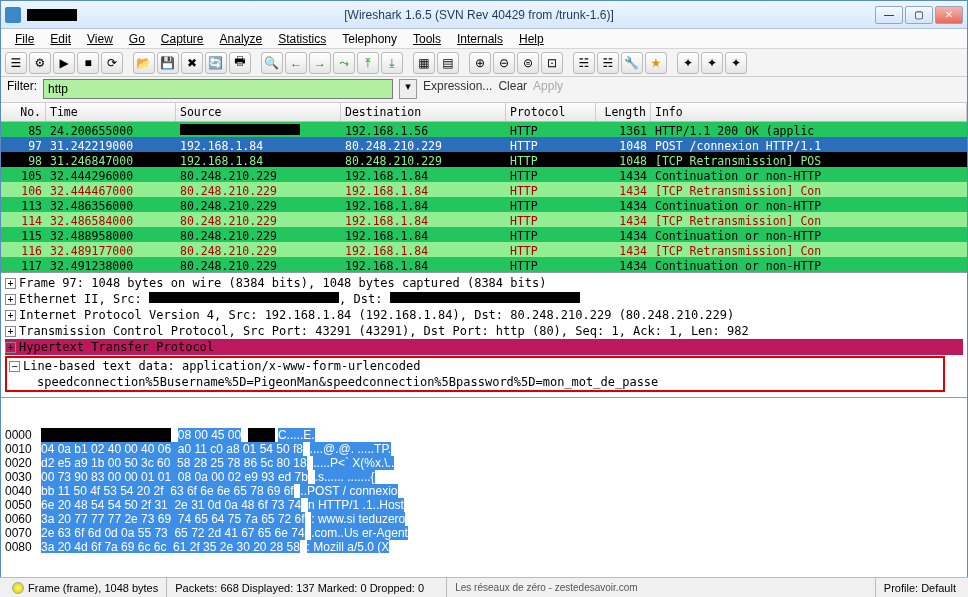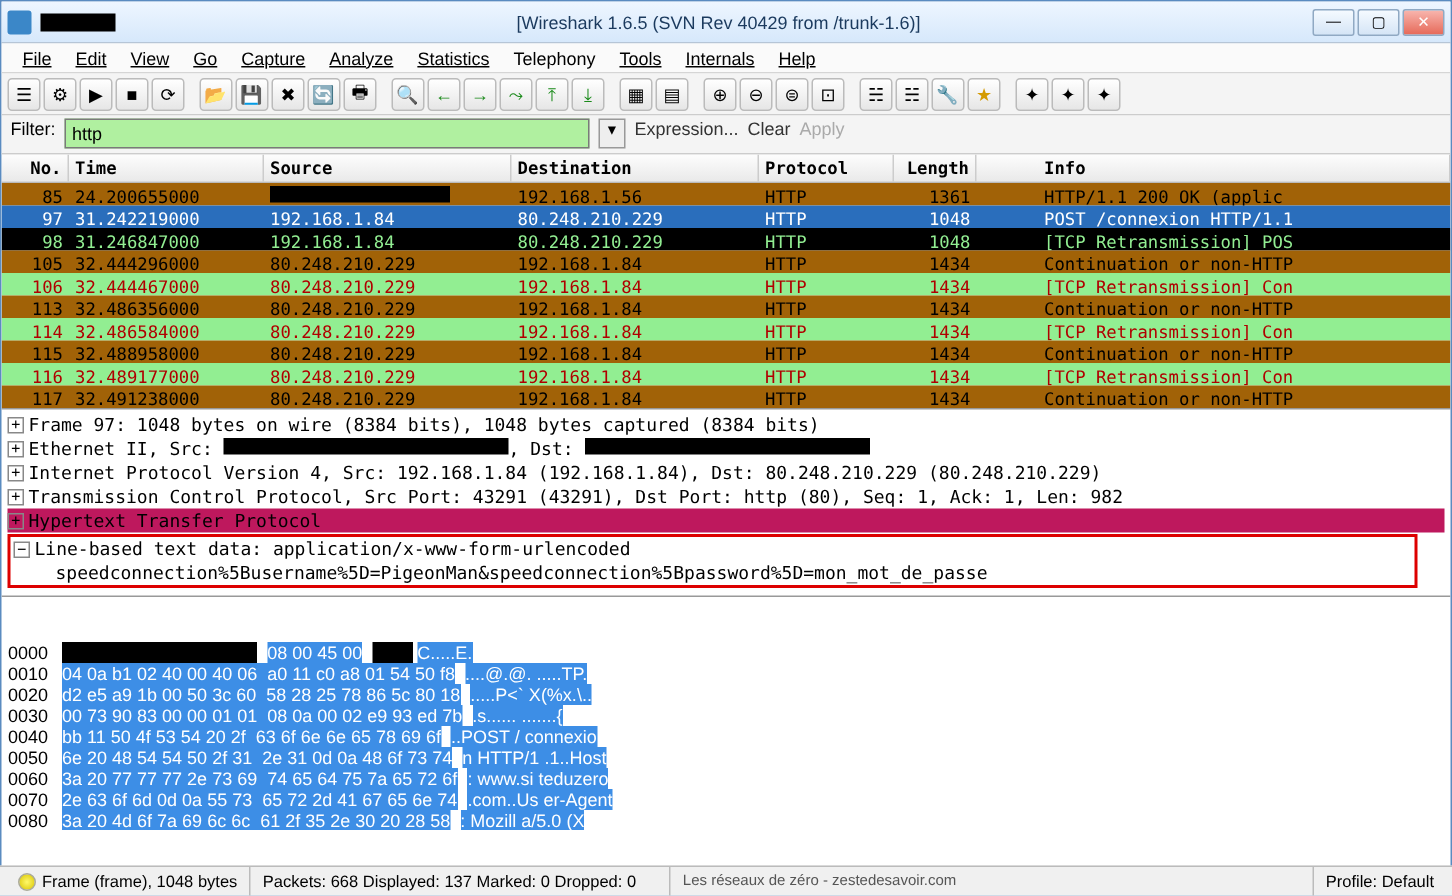--- a/index.html
+++ b/index.html
@@ -17,32 +17,32 @@
 .toolbar { height: 28px; display: flex; align-items: center; padding: 0 4px; gap: 2px; border-bottom: 1px solid #ccc; background: #f4f4f4; }
 .tbtn { width: 22px; height: 22px; border: 1px solid #bbb; border-radius: 3px; background: linear-gradient(#fff,#e6e6e6); display: flex; align-items: center; justify-content: center; font-size: 12px; }
 .tsep { width: 6px; }
 .filterbar { height: 26px; display: flex; align-items: flex-start; padding: 2px 6px; gap: 6px; background: #f4f4f4; border-bottom: 1px solid #ccc; }
 .filterbar label { font-size: 12px; }
 .filterinput { flex: 0 0 350px; height: 20px; background: #b0f0a0; border: 1px solid #7a7a7a; padding: 0 4px; font-size: 12px; }
 .dropbtn { width: 18px; height: 20px; border: 1px solid #999; background: #eee; text-align: center; }
 .flink { color: #333; font-size: 12px; cursor: pointer; }
 .flink.dim { color: #aaa; }
 .packetlist { height: 170px; overflow-y: scroll; border-bottom: 1px solid #999; font-family: "DejaVu Sans Mono", Consolas, monospace; font-size: 11.5px; }
-.plhead { display: flex; background: linear-gradient(#fdfdfd,#e9e9e9); border-bottom: 1px solid #bbb; position: sticky; top: 0; font-weight: bold; }
+.plhead { display: flex; background: linear-gradient(#fdfdfd,#e9e9e9); border-bottom: 1px solid #bbb; position: sticky; top: 0; }
 .plcol { padding: 2px 4px; border-right: 1px solid #ccc; overflow: hidden; white-space: nowrap; }
 .c-no { width: 45px; text-align: right; }
 .c-time { width: 130px; }
 .c-src { width: 165px; }
 .c-dst { width: 165px; }
 .c-proto { width: 90px; }
 .c-len { width: 55px; text-align: right; }
-.c-info { flex: 1; margin-left: 41px; }
+.c-info { flex: 1; }
 .plrow { display: flex; height: 15px; }
 .plrow .plcol { border-right: none; }
-.row-green { background: #a16207; color: #000; }
+.row-green { background: #22c55e; color: #000; }
 .row-red { background: #92ee92; color: #b00000; }
 .row-sel { background: #2a6ebc; color: #fff; }
 .row-black { background: #000; color: #92ee92; }
 .redact { background: #000; color: #000; }
 .details { height: 125px; overflow-y: scroll; padding: 2px 4px; font-family: "DejaVu Sans Mono", Consolas, monospace; font-size: 12px; border-bottom: 1px solid #999; line-height: 16px; }
 .dline { white-space: nowrap; }
 .dline .expander { display: inline-block; width: 11px; height: 11px; border: 1px solid #888; text-align: center; line-height: 9px; font-size: 10px; margin-right: 3px; vertical-align: middle; }
 .hilite { background: #be185d; }
 .redbox { border: 2px solid #dd0000; padding: 0 2px; margin: 1px 0 0 0; display: inline-block; width: 940px; }
 .hexpane { height: 155px; overflow-y: scroll; padding: 2px 4px; font-family: Liberation Sans, sans-serif; font-size: 12px; line-height: 14px; white-space: pre; }

